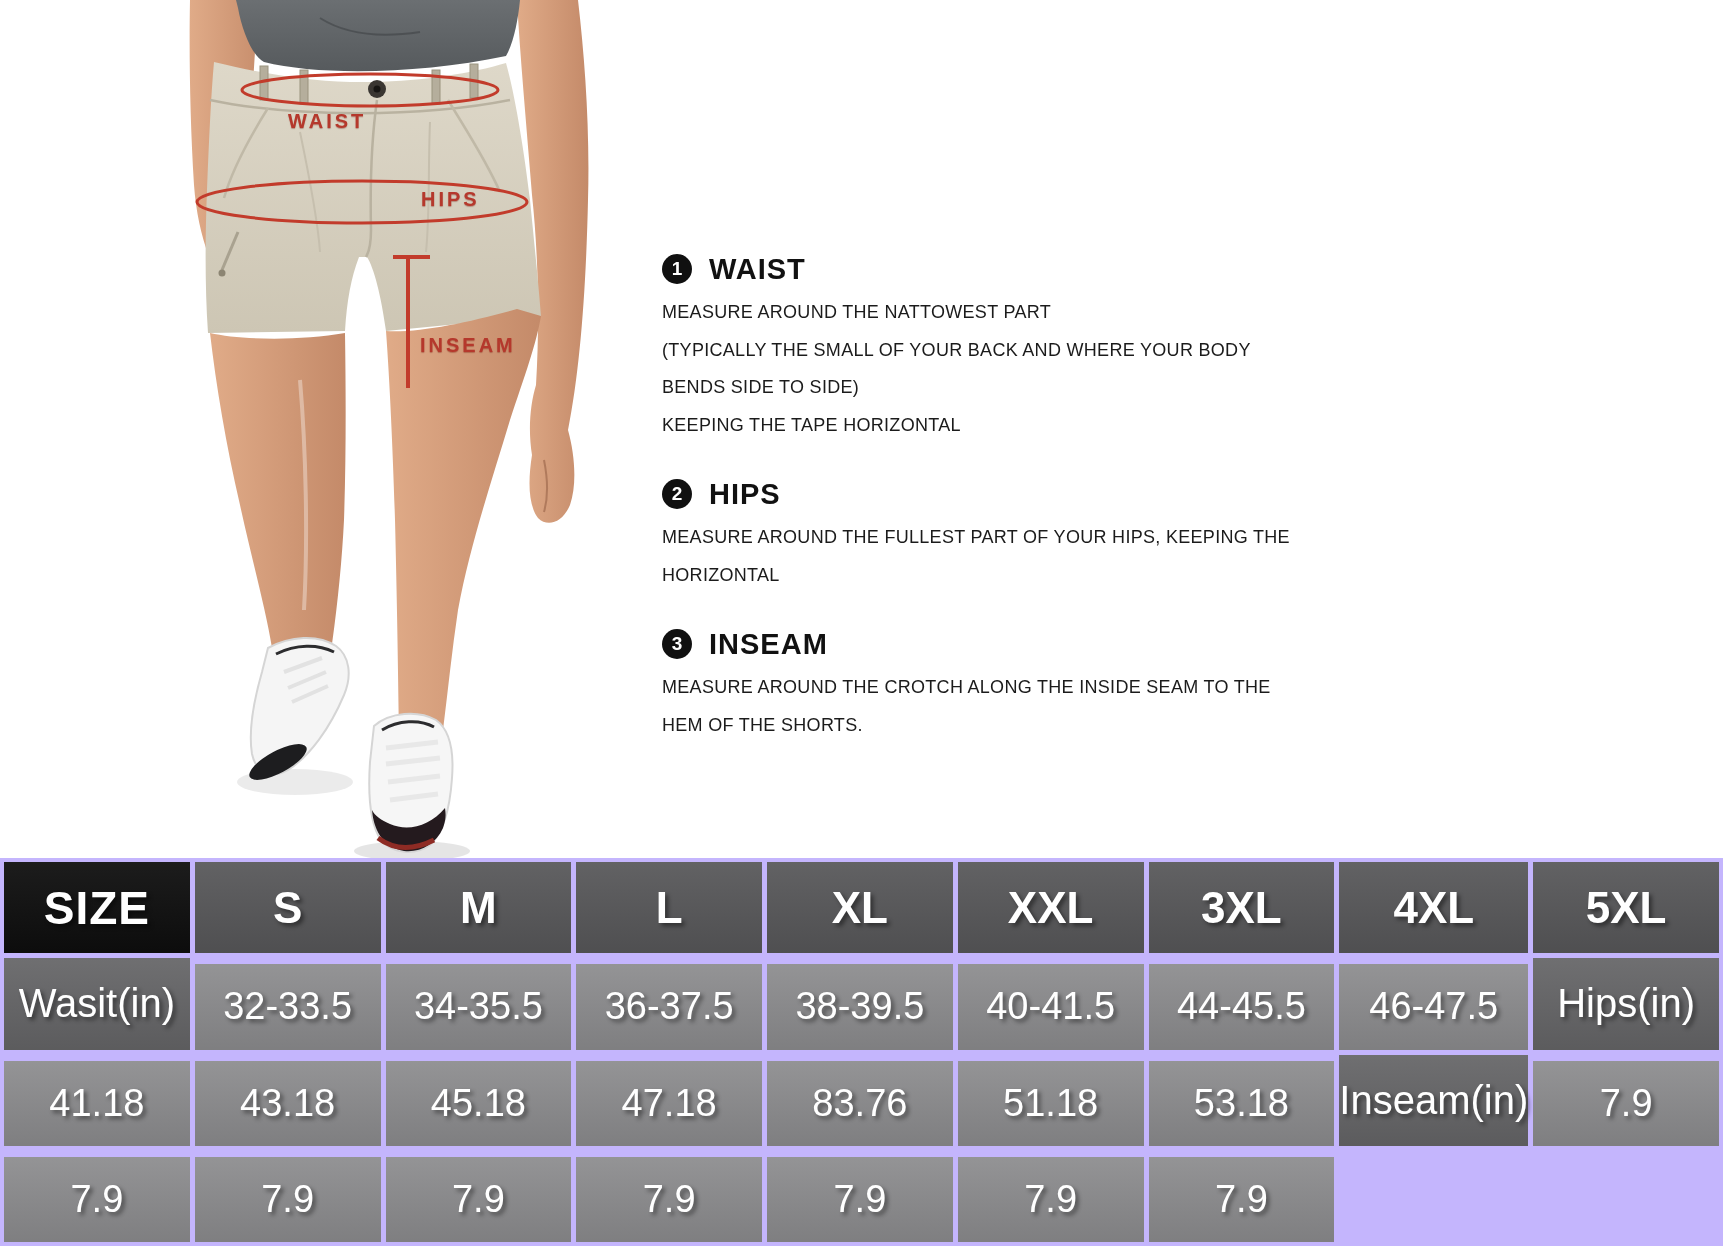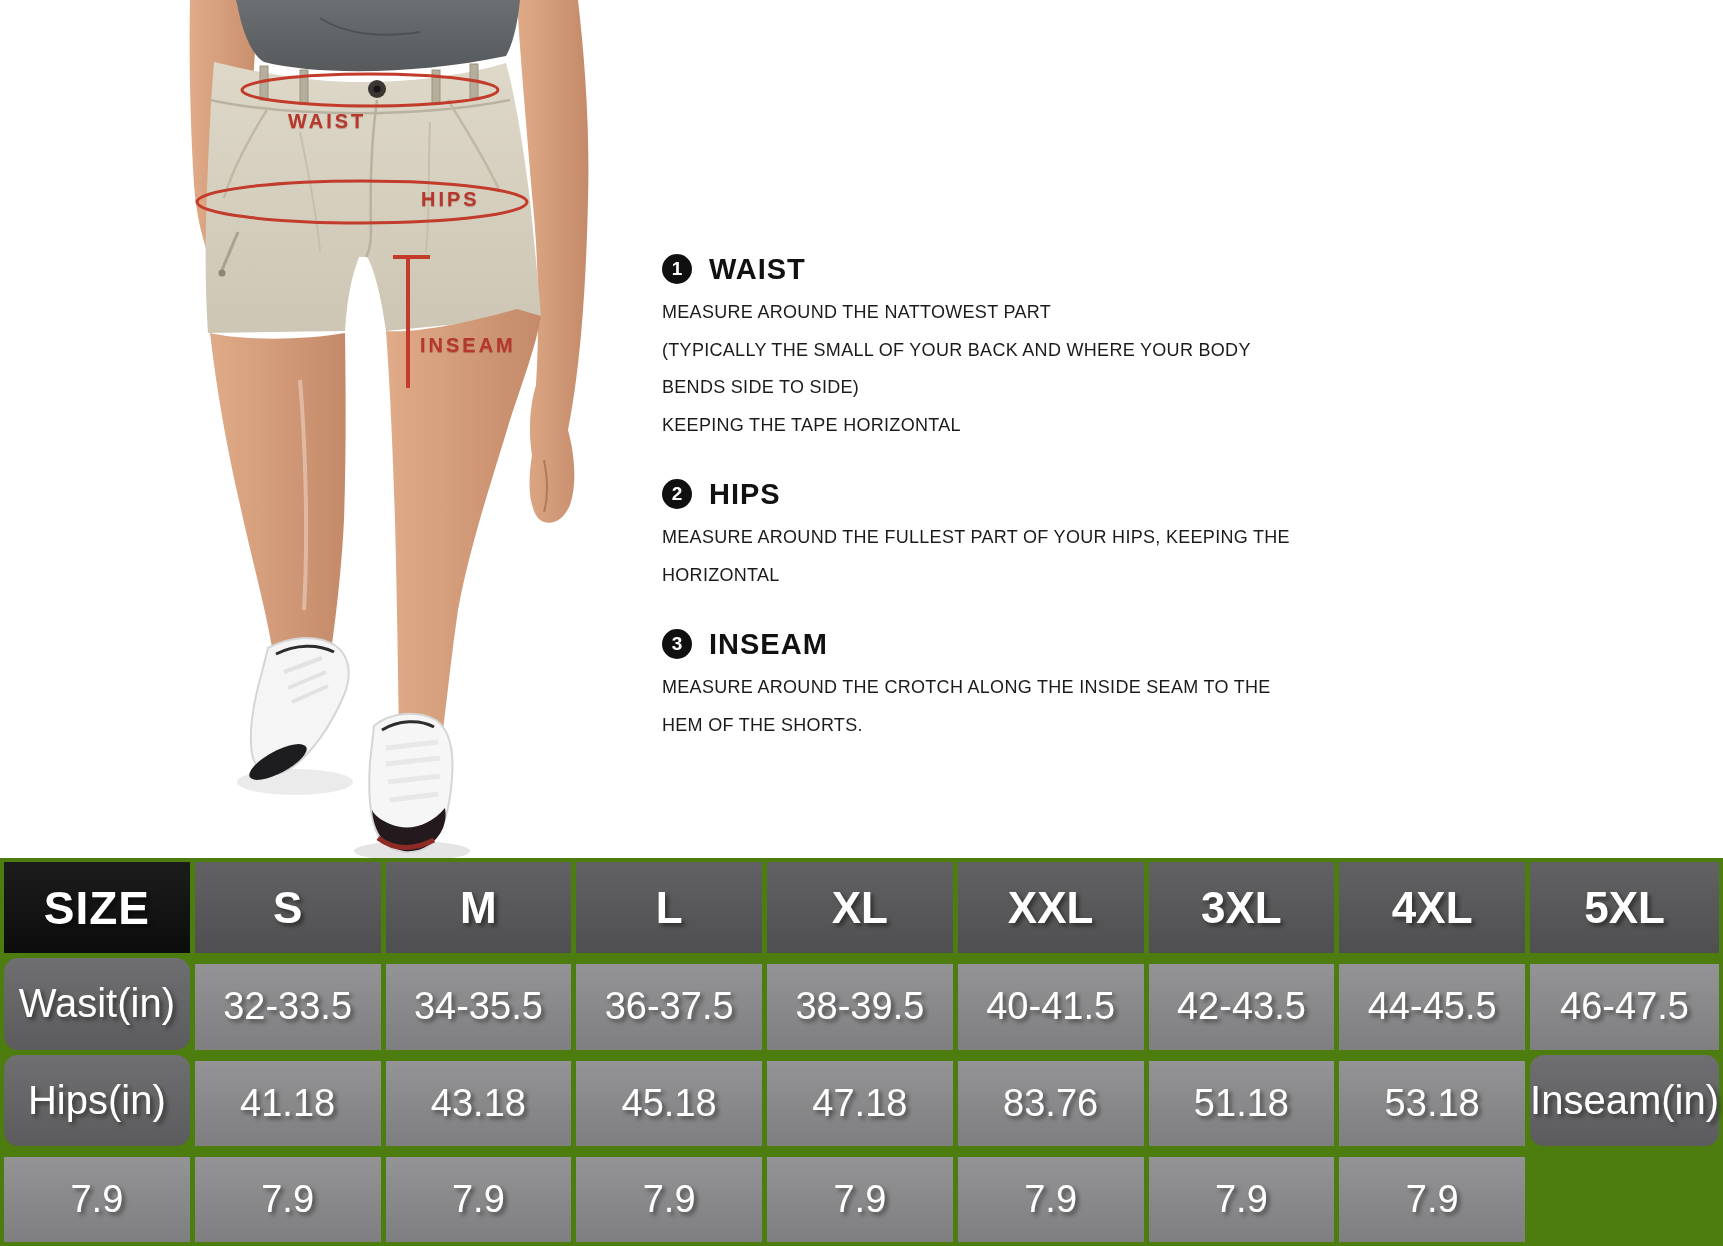--- a/index.html
+++ b/index.html
@@ -21,28 +21,28 @@
   .instr-block{margin-bottom:34px;}
   .instr-title-row{display:flex;align-items:center;height:32px;margin-bottom:9px;}
   .badge{width:30px;height:30px;border-radius:50%;background:#101010;color:#ffffff;
        display:inline-flex;align-items:center;justify-content:center;
        font-size:19px;font-weight:bold;flex:0 0 auto;}
   .instr-title{font-size:29px;font-weight:bold;letter-spacing:1px;margin-left:17px;color:#111;}
   .instr-line{font-size:18px;line-height:37.5px;letter-spacing:.3px;white-space:nowrap;}
 
   
   .size-table{position:absolute;left:0;top:858px;width:1723px;height:388px;
-       background:#4d7c0f;display:grid;grid-template-columns:repeat(9,1fr);
+       background:#c4b5fd;display:grid;grid-template-columns:repeat(9,1fr);
        grid-template-rows:repeat(4,1fr);gap:5px;padding:4px;box-sizing:border-box;}
   .size-table > div{display:flex;align-items:center;justify-content:center;
        color:#ffffff;text-shadow:3px 3px 4px rgba(0,0,0,.45);
        background-image:linear-gradient(180deg,rgba(255,255,255,.06),rgba(0,0,0,.10));}
   .t-corner{background-color:#0e0e0e;font-size:46px;font-weight:bold;letter-spacing:1px;}
   .t-head{background-color:#58585a;font-size:44px;font-weight:bold;}
-  .t-label{background-color:#666668;font-size:40px;border-radius:14px;}
+  .t-label{background-color:#666668;font-size:40px;}
   .t-cell{background-color:#8d8d8f;font-size:38px;margin-top:6px;}
 </style>
 </head>
 <body>
 
 <div class="canvas">
 
   <div class="figure-area">
     <svg width="620" height="860" viewBox="0 0 620 860">
       <defs>
@@ -168,21 +168,20 @@
     <div class="t-head">3XL</div>
     <div class="t-head">4XL</div>
     <div class="t-head">5XL</div>
 
     <div class="t-label">Wasit(in)</div>
     <div class="t-cell">32-33.5</div>
     <div class="t-cell">34-35.5</div>
     <div class="t-cell">36-37.5</div>
     <div class="t-cell">38-39.5</div>
     <div class="t-cell">40-41.5</div>
-    <div class="t-cell">42-43.5</div>
     <div class="t-cell">44-45.5</div>
     <div class="t-cell">46-47.5</div>
 
     <div class="t-label">Hips(in)</div>
     <div class="t-cell">41.18</div>
     <div class="t-cell">43.18</div>
     <div class="t-cell">45.18</div>
     <div class="t-cell">47.18</div>
     <div class="t-cell">83.76</div>
     <div class="t-cell">51.18</div>

